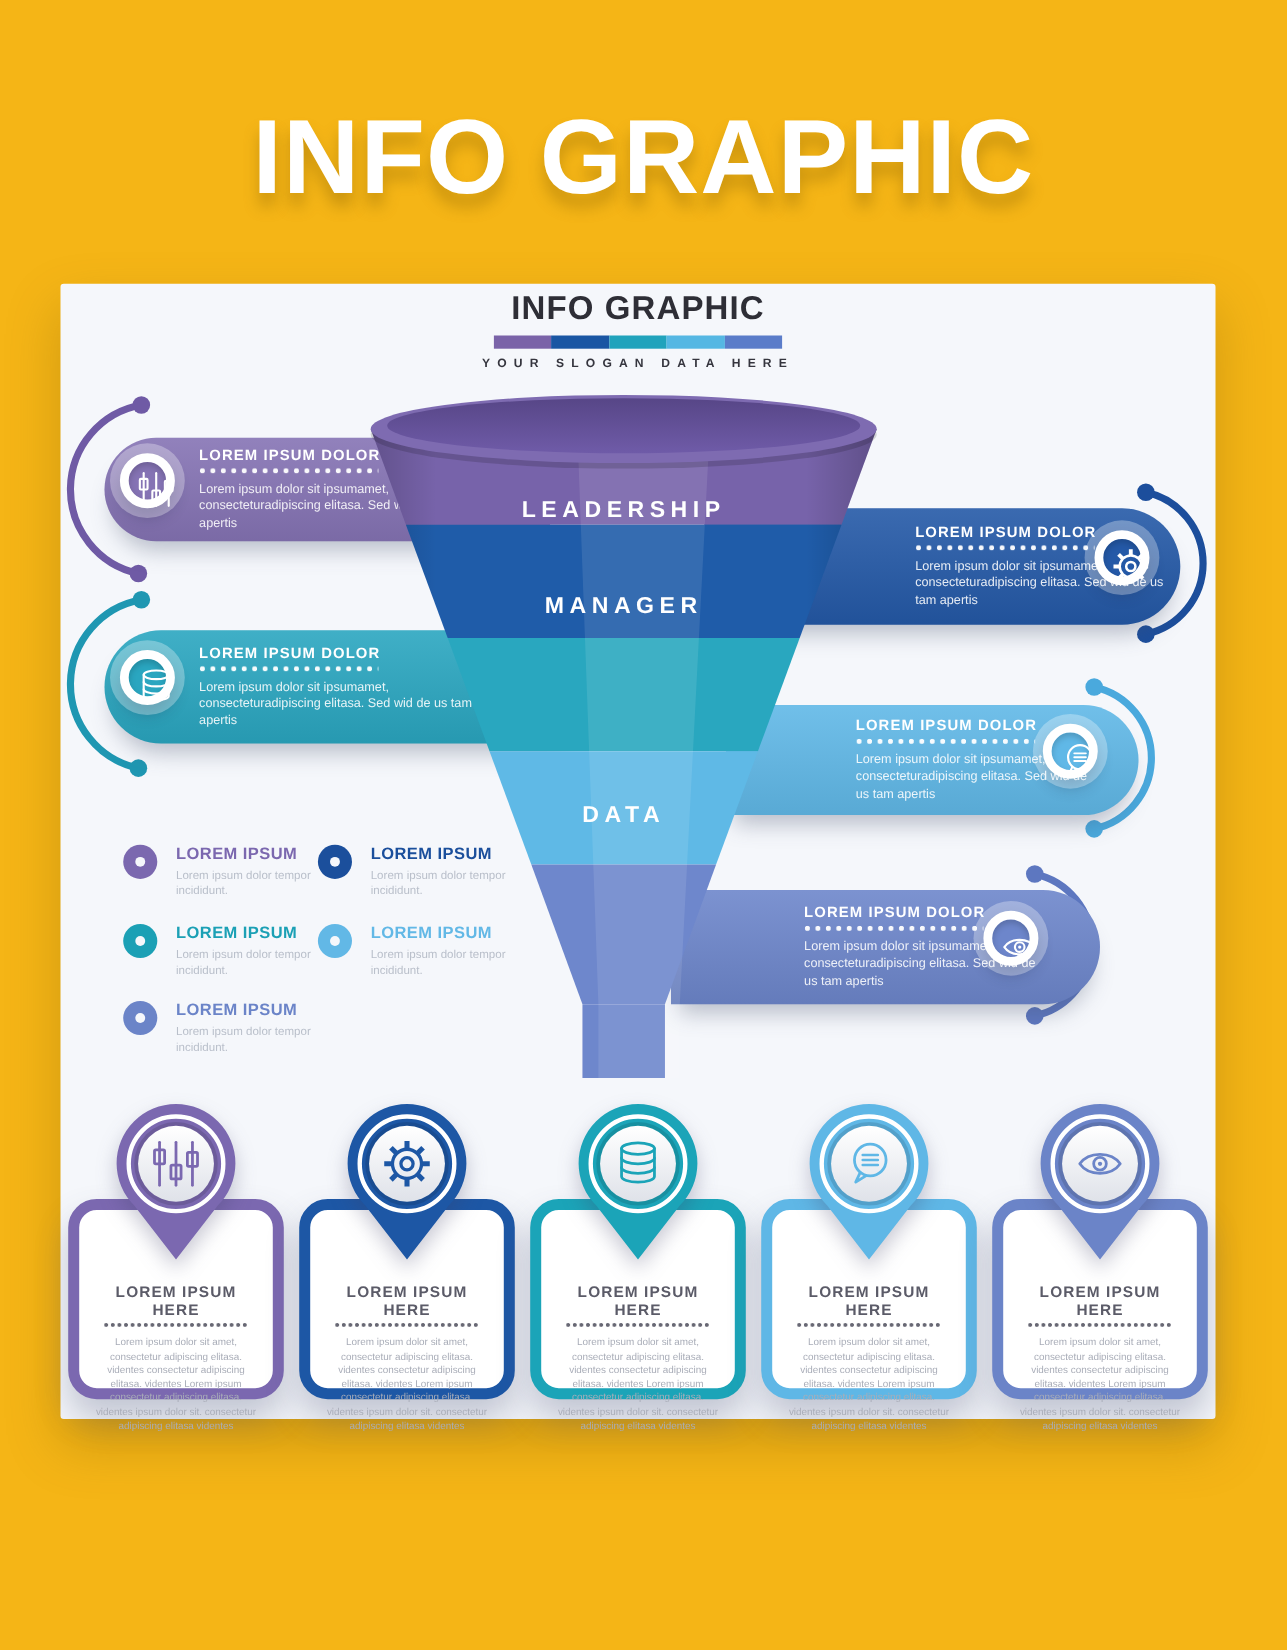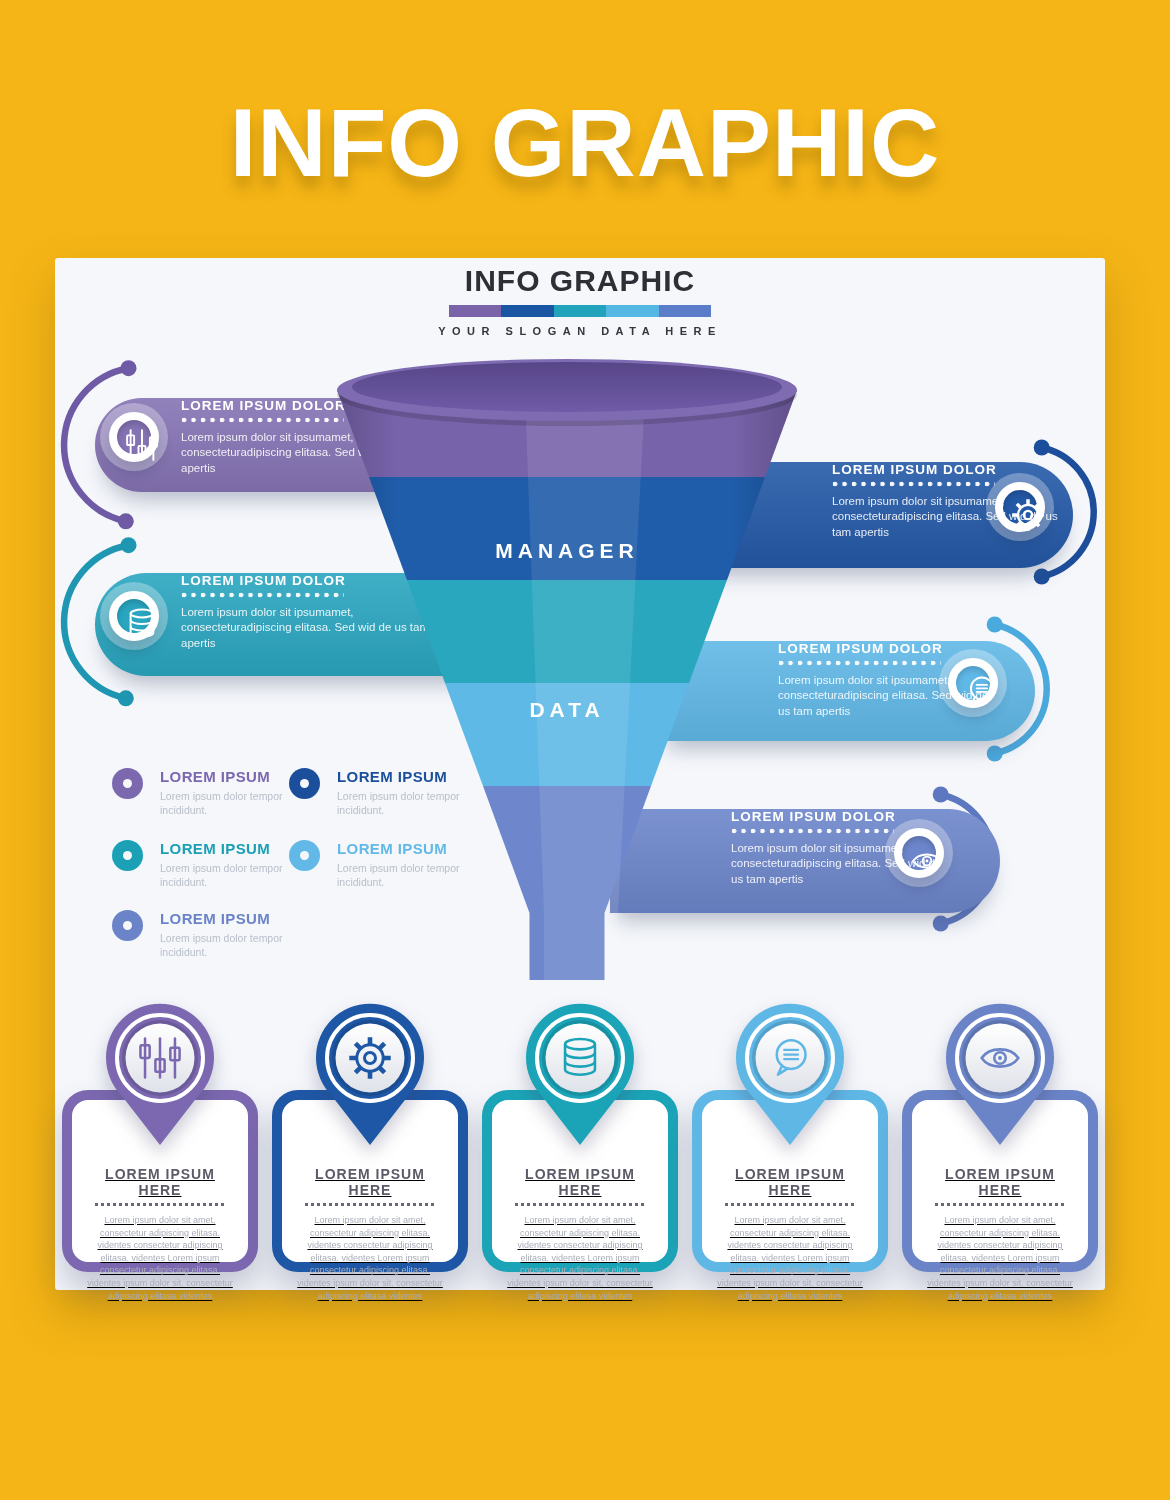--- a/index.html
+++ b/index.html
@@ -15,21 +15,21 @@
   .card-header{position:absolute;left:430px;top:264px;width:300px;text-align:center;}
   .card-title{font-size:30px;font-weight:800;color:#2e2e36;letter-spacing:1px;}
   .swatch-bar{display:flex;width:262px;height:12px;margin:7px auto 8px auto;}
   .swatch-bar span{flex:1;height:12px;}
   .slogan{font-size:11px;font-weight:bold;letter-spacing:6.5px;color:#35353e;}
   
   .funnel-svg{position:absolute;left:330px;top:350px;}
   .funnel-label{position:absolute;left:387px;width:360px;text-align:center;
     color:#fff;font-weight:bold;font-size:21px;letter-spacing:5px;}
   
-  .bar{position:absolute;display:flex;flex-direction:column;
+  .bar{position:absolute;display:flex;flex-direction:column;justify-content:center;
     box-shadow:0 16px 20px -8px rgba(70,80,110,.35);}
   .bar.left{border-radius:60px 0 0 60px;}
   .bar.right{border-radius:0 60px 60px 0;}
   .bar::before{content:"";position:absolute;inset:0;border-radius:inherit;
     background:linear-gradient(180deg,rgba(255,255,255,.10),rgba(0,0,0,.08));pointer-events:none;}
   .bar-text{position:relative;}
   .bar-title{font-size:13.5px;font-weight:bold;color:#ffffff;letter-spacing:1px;}
   .dots-light{height:6px;width:163px;margin:4px 0 7px 0;background-repeat:repeat-x;
     background-image:radial-gradient(circle at 3px 3px,rgba(255,255,255,.95) 2.1px,rgba(0,0,0,0) 2.6px);
     background-size:9.5px 6px;}
@@ -42,21 +42,21 @@
   
   .legend-item{position:absolute;display:flex;}
   .legend-dot{position:relative;width:31px;height:31px;border-radius:50%;flex:none;}
   .legend-dot i{position:absolute;left:11px;top:11px;width:9px;height:9px;border-radius:50%;background:#f5f7fb;}
   .legend-text{margin-left:17px;width:140px;}
   .legend-title{font-size:15px;font-weight:bold;letter-spacing:.4px;}
   .legend-body{font-size:10.5px;line-height:1.35;color:#b9bfca;margin-top:3px;}
   
   .pcard{position:absolute;top:1090px;width:196px;height:182px;background:#ffffff;
     border:10px solid #999;border-radius:26px;box-shadow:0 18px 30px rgba(80,85,120,.30);
-    padding:66px 10px 0 10px;text-align:center;text-decoration:underline;}
+    padding:66px 10px 0 10px;text-align:center;}
   .pcard-title{font-size:14px;font-weight:bold;color:#5b5b68;letter-spacing:1px;}
   .dots-dark{height:5px;width:132px;margin:4px auto 7px auto;background-repeat:repeat-x;
     background-image:radial-gradient(circle at 2.5px 2.5px,#686874 1.5px,rgba(0,0,0,0) 2px);
     background-size:6px 5px;}
   .pcard-body{font-size:9px;line-height:1.4;color:#a9adb8;}
   .pin{position:absolute;top:1002px;filter:drop-shadow(0 9px 9px rgba(60,60,100,.28));}
 </style>
 </head>
 <body>
 
@@ -246,22 +246,23 @@
     <polygon points="77,230 397,230 359,333 115,333" fill="#29A7BF"></polygon>
     <polygon points="115,333 359,333 321,436 153,436" fill="#5FB9E6"></polygon>
     <polygon points="153,436 321,436 274.5,563 199.5,563" fill="#6E87CC"></polygon>
     <rect x="199.5" y="563" width="75" height="67" fill="#6E87CC"></rect>
     <polygon points="195,45 315,45 288,563 288,630 214,630 214,563" fill="rgba(255,255,255,0.10)"></polygon>
     <polygon points="7,40 467,40 274.5,563 274.5,630 199.5,630 199.5,563" fill="url(#edge-shade)"></polygon>
     <ellipse cx="237" cy="45" rx="230" ry="31" fill="rgba(0,0,0,0.15)"></ellipse>
     <ellipse cx="237" cy="40" rx="230" ry="31" fill="#7E6BB1"></ellipse>
     <ellipse cx="237" cy="37" rx="215" ry="25" fill="url(#rim-grad)"></ellipse>
   </svg>
+  <div class="funnel-label" style="top:452px">LEADERSHIP</div>
   <div class="funnel-label" style="top:539px">MANAGER</div>
-  <div class="funnel-label" style="top:698px">DATA</div>
+  <div class="funnel-label" style="top:729px">DATA</div>
 
   <div class="legend-item" style="left:112px;top:768px">
     <span class="legend-dot" style="background: rgb(123, 104, 175);">
         <i></i>
       </span>
     <span class="legend-text"><span class="legend-title" style="color: rgb(123, 104, 175);">LOREM IPSUM</span>
     <div class="legend-body">Lorem ipsum dolor tempor incididunt.</div></span>
   </div>
   <div class="legend-item" style="left:289px;top:768px">
     <span class="legend-dot" style="background: rgb(27, 79, 156);">

